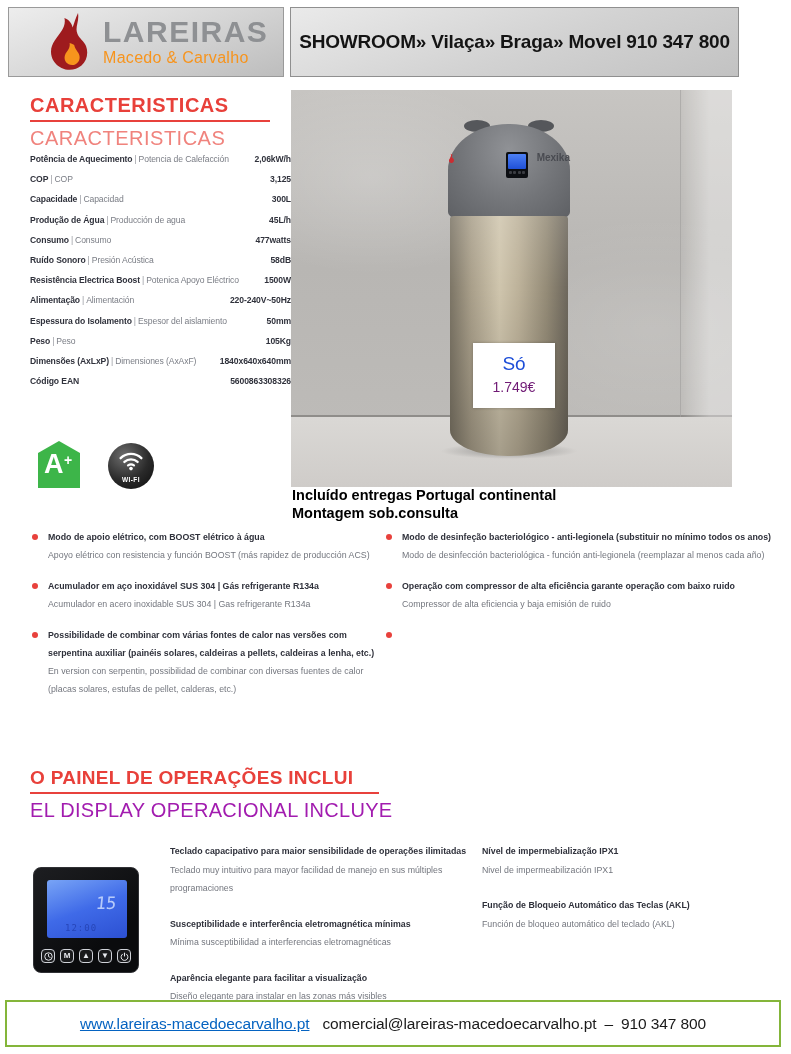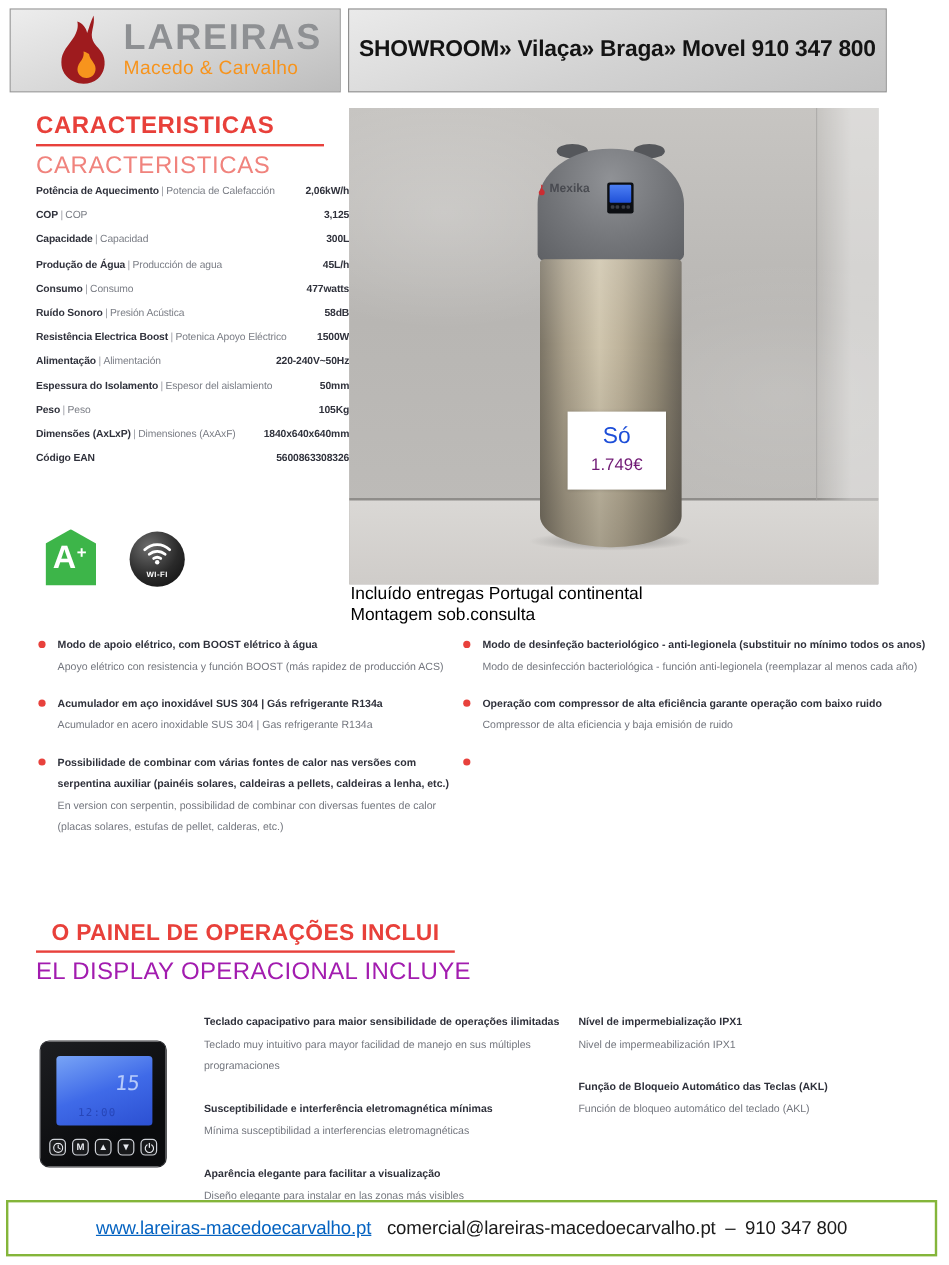--- a/index.html
+++ b/index.html
@@ -68,41 +68,41 @@
       border-radius:60px 60px 8px 8px / 46px 46px 6px 6px; }
   .display { position:absolute; left:58px; top:28px; width:22px; height:26px; background:#0c0e12; border-radius:2px; padding:2px; }
   .screen { width:100%; height:15px; background:linear-gradient(180deg,#4d80f4,#1f50d8); border-radius:1px; }
   .keys { display:flex; gap:1.5px; margin-top:2px; justify-content:center; }
   .keys i { width:3px; height:3px; background:#3a3c42; border-radius:1px; }
   .hbody { position:absolute; left:2px; top:96px; width:118px; height:240px;
       background:linear-gradient(90deg,#7c7566 0%, #a99f8a 18%, #cfc5ad 42%, #bdb29a 58%, #948b77 82%, #6d675c 100%);
       border-radius:4px 4px 58px 58px / 3px 3px 26px 26px; }
   .hbody::after { content:''; position:absolute; inset:0; border-radius:inherit;
       background:linear-gradient(180deg, rgba(255,255,255,0.14) 0%, rgba(0,0,0,0) 30%, rgba(0,0,0,0.10) 70%, rgba(0,0,0,0.20) 100%); }
-  .hbrand { position:absolute; top:32px; left:0; right:0; display:flex; justify-content:flex-start;
+  .hbrand { position:absolute; top:32px; left:0; right:0; display:flex; justify-content:space-between;
       align-items:center; gap:2px; color:#44464c; font-size:10px; font-weight:700; opacity:0.9; }
   .price-tag { position:absolute; left:182px; top:253px; width:82px; height:65px; background:#fff;
       display:flex; flex-direction:column; justify-content:center; align-items:center;
       box-shadow:0 0 3px rgba(0,0,0,0.25); }
   .price-prefix { font-size:19px; color:#1d4ed8; line-height:23px; }
   .price-value  { font-size:14px; color:#701a75; line-height:25px; }
 
-  .delivery { position:absolute; left:292px; top:487px; font-size:14.5px; color:#000; line-height:17.5px; }
+  .delivery { position:absolute; left:292px; top:487px; font-size:14.5px; color:#000; line-height:17.5px;font-weight:bold; }
 
   
   .features-left  { position:absolute; left:30px;  top:528px; width:352px; }
   .features-right { position:absolute; left:384px; top:528px; width:401px; }
   .feat { display:flex; margin-bottom:13px; }
   .feat .dot { flex:0 0 auto; width:6px; height:6px; border-radius:50%; background:#e8413c; margin:6px 10px 0 2px; }
   .feat .txt { font-size:8.8px; line-height:18px; }
   .feat .pt { font-weight:700; color:#2f313b; }
   .feat .es { color:#73767e; font-weight:400; }
 
   
-  .panel-head { position:absolute; left:30px; top:767px;text-align:center; }
+  .panel-head { position:absolute; left:30px; top:767px; }
   .panel-title1 { font-size:19px; font-weight:700; color:#e8403a; letter-spacing:0.3px;
       padding-bottom:3px; border-bottom:2.5px solid #e8413c; width:349px; }
   .panel-title2 { font-size:20px; font-weight:400; color:#a21caf; margin-top:5px; letter-spacing:0.3px; }
 
   .panel-img { position:absolute; left:33px; top:867px; width:106px; height:106px;
       background:linear-gradient(145deg,#1d1e21,#0a0b0d 70%); border-radius:8px; border:1px solid #303135; }
   .lcd { position:absolute; left:13px; top:12px; width:80px; height:58px; border-radius:3px; overflow:hidden;
       background:linear-gradient(160deg,#78a4f6 0%, #3f6ae8 50%, #2c50d2 100%); }
   .lcd-temp { position:absolute; right:11px; top:13px; font-size:17px; color:#d5e3ff; opacity:0.8;
       font-family:"DejaVu Sans Mono", monospace; transform:skewX(-6deg); }

